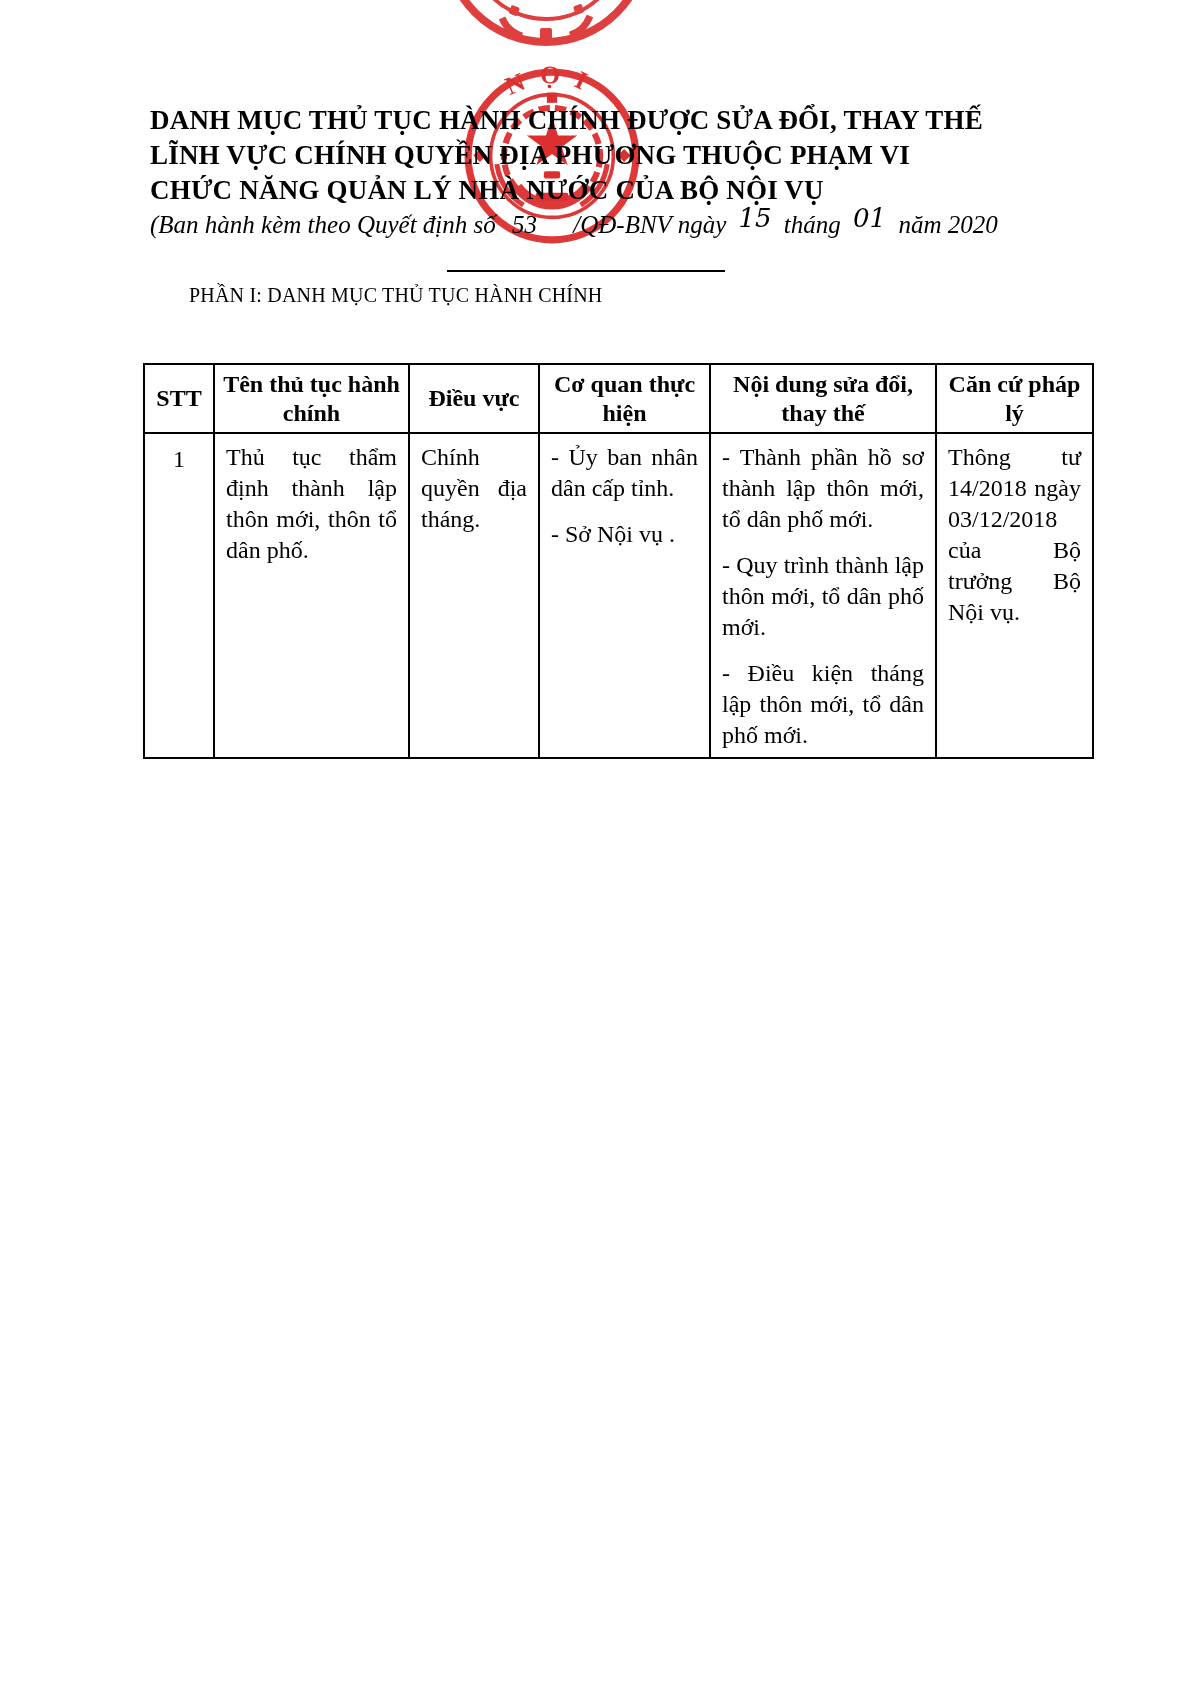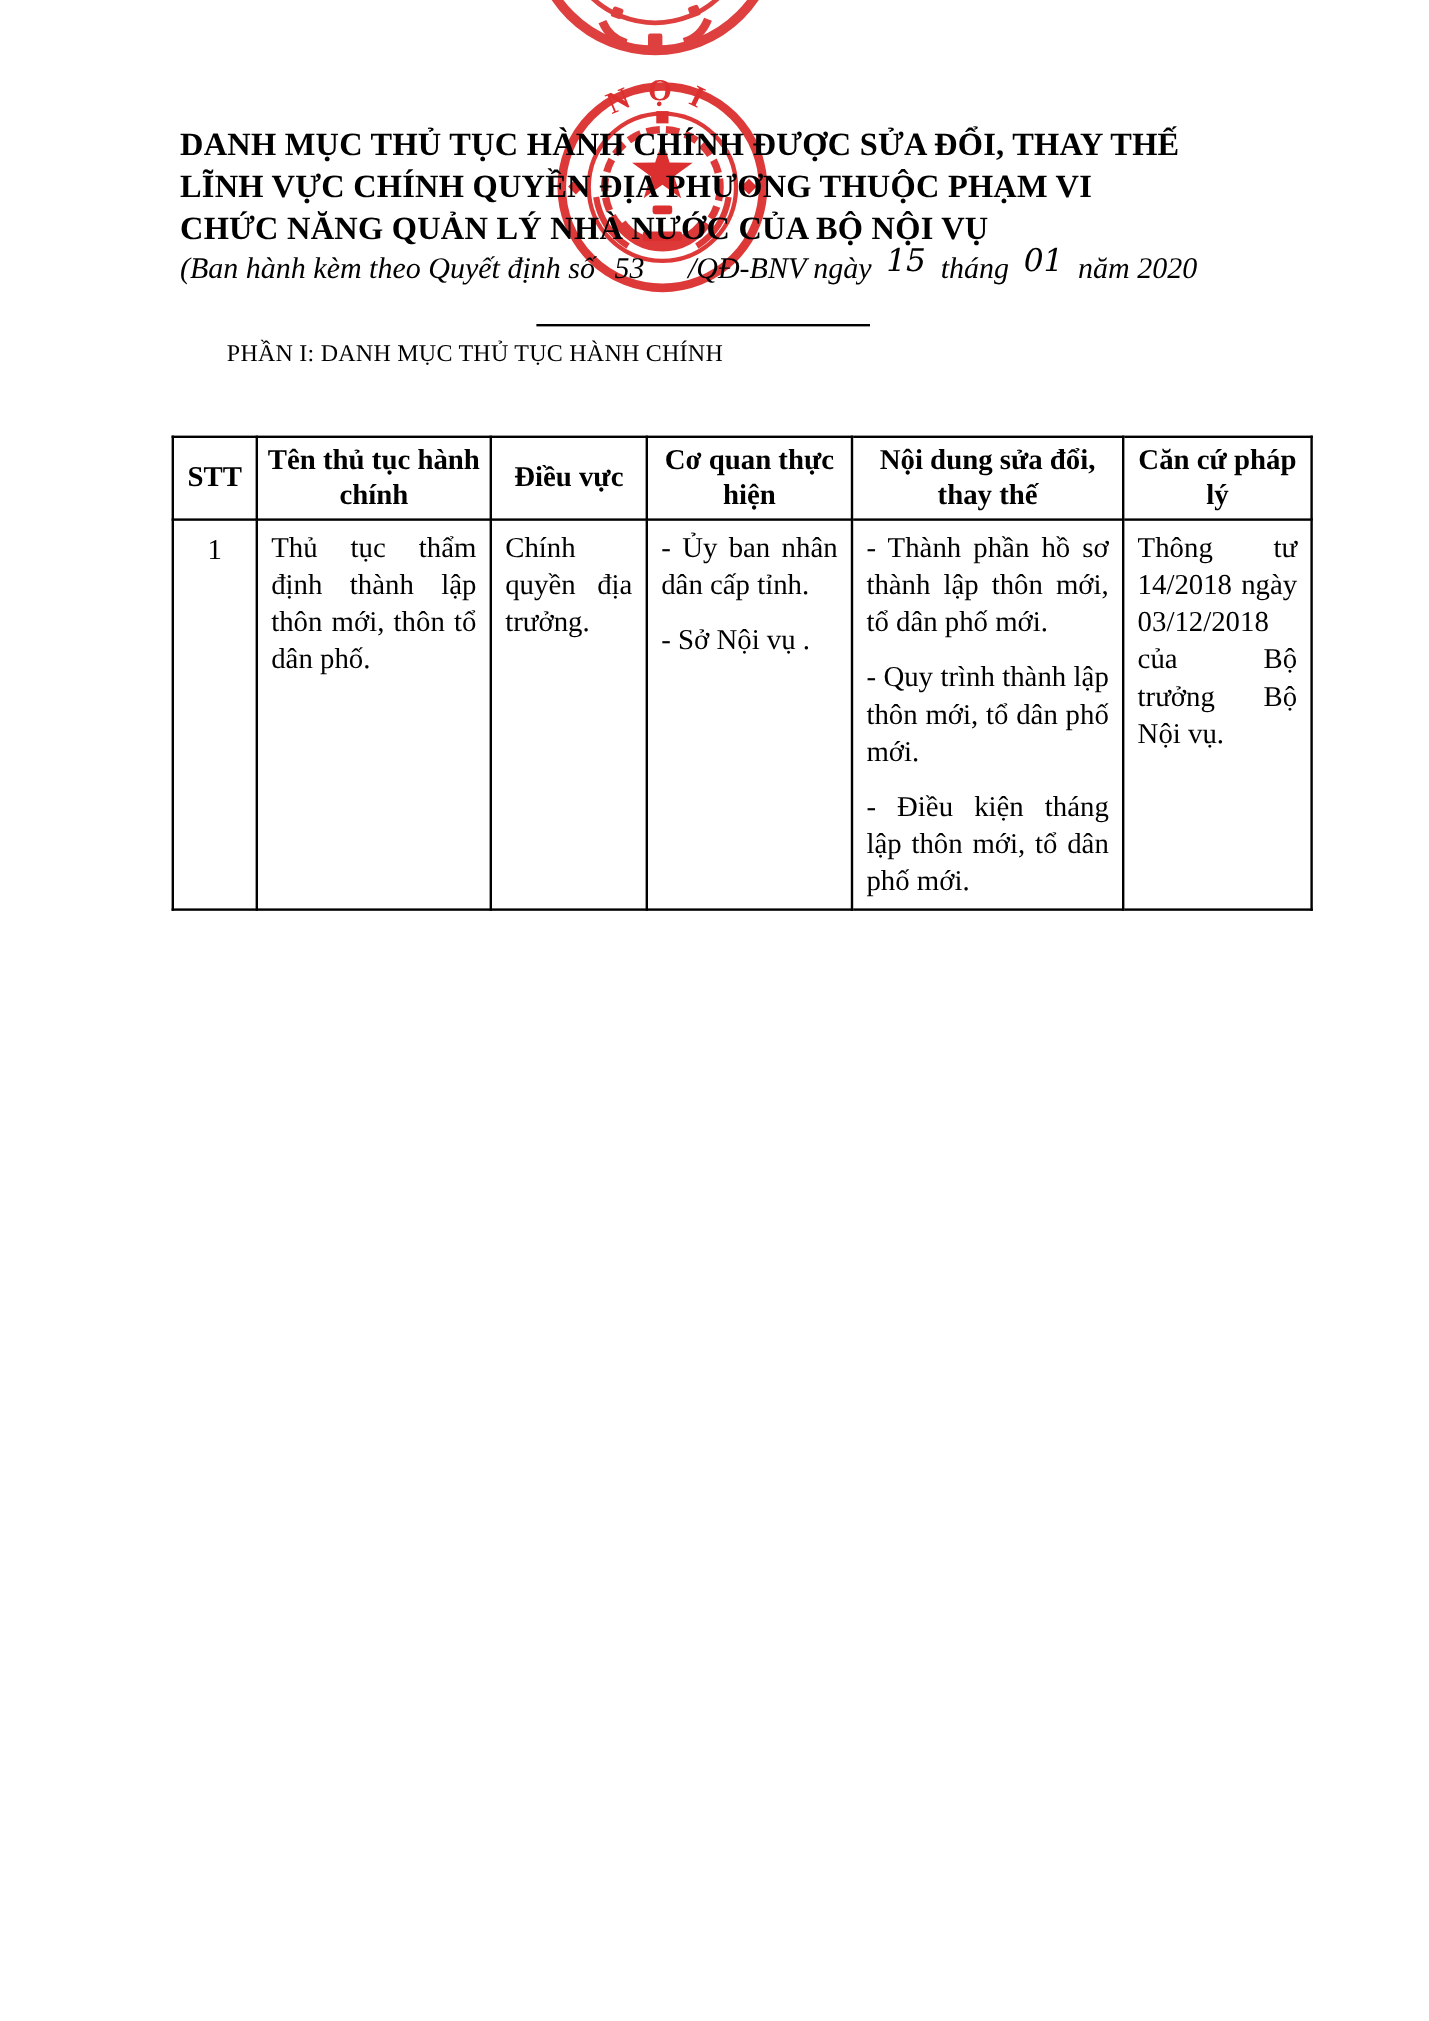--- a/index.html
+++ b/index.html
@@ -121,21 +121,21 @@
         <th>Căn cứ pháp lý</th>
       </tr>
     </thead>
     <tbody>
       <tr>
         <td class="stt-cell">1</td>
         <td>
           <p>Thủ tục thẩm định thành lập thôn mới, thôn tổ dân phố.</p>
         </td>
         <td>
-          <p>Chính quyền địa trưởng.</p>
+          <p>Chính quyền địa tháng.</p>
         </td>
         <td>
           <p>- Ủy ban nhân dân cấp tỉnh.</p>
           <p>- Sở Nội vụ .</p>
         </td>
         <td>
           <p>- Thành phần hồ sơ thành lập thôn mới, tổ dân phố mới.</p>
           <p>- Quy trình thành lập thôn mới, tổ dân phố mới.</p>
           <p>- Điều kiện tháng lập thôn mới, tổ dân phố mới.</p>
         </td>

